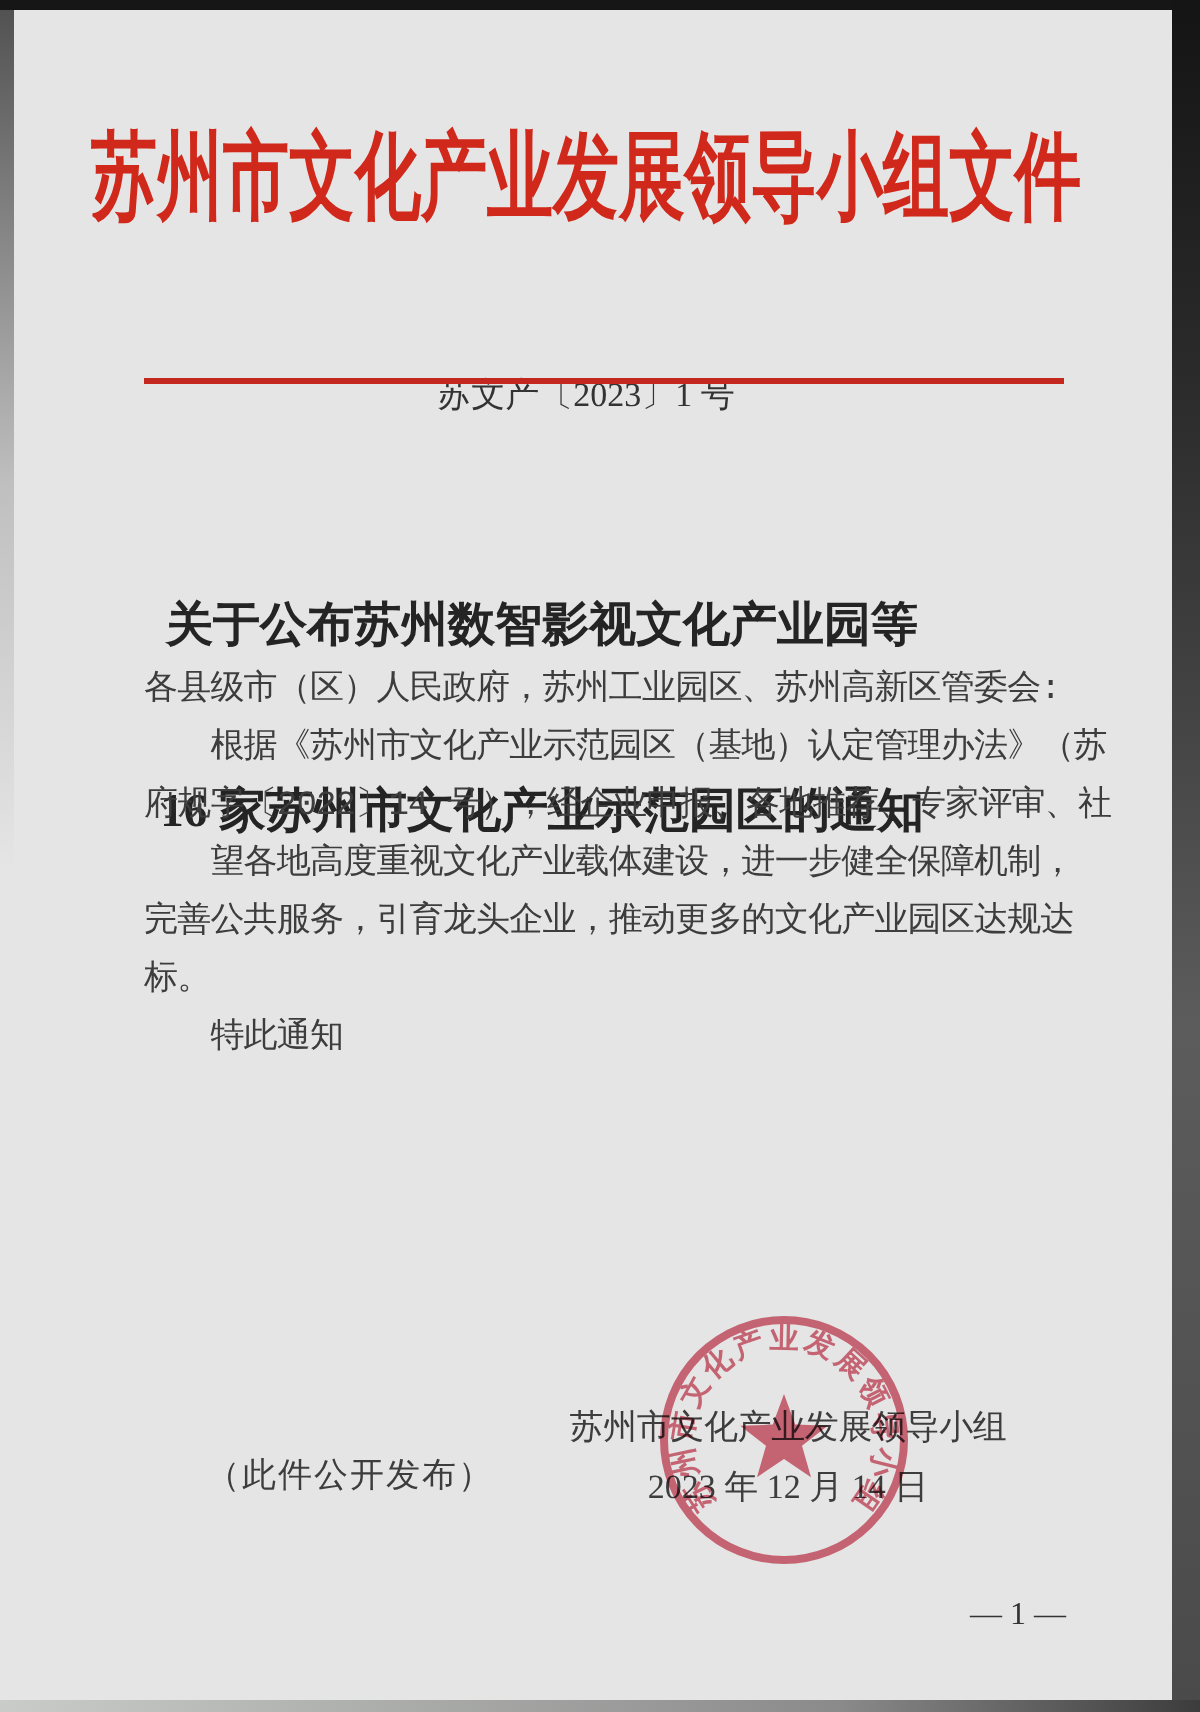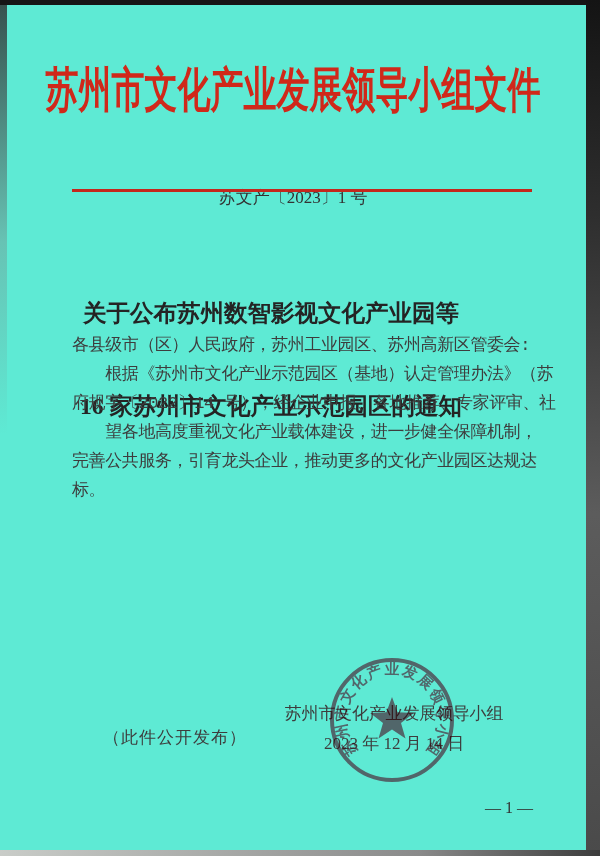--- a/index.html
+++ b/index.html
@@ -1,18 +1,18 @@
 <!DOCTYPE html>
 <html style="--header-red: #d0281a; --rule-red: #c4271d; --seal-red: #d34f63; --text: #3a3a3a;"><head>
 <meta charset="utf-8">
 <style>
   html,body { margin:0; padding:0; background:#444; }
   .canvas {
     position:relative; width:600px; height:856px; overflow:hidden;
-    background:#5eead4;
+    background:#e5e5e5;
     font-family:"Liberation Serif","DejaVu Serif",serif;
     color:var(--text,#3a3a3a);
   }
   
   .edge-top    { position:absolute; left:0; top:0; width:600px; height:5px; background:#161616; }
   .edge-right  { position:absolute; right:0; top:0; width:14px; height:856px;
                  background:linear-gradient(180deg,#141414 0%,#2e2e2e 25%,#5c5c5c 60%,#4a4a4a 100%); }
   .edge-left   { position:absolute; left:0; top:5px; width:7px; height:430px;
                  background:linear-gradient(180deg,rgba(45,45,45,.8),rgba(120,120,120,.35) 55%,rgba(200,200,200,0)); }
   .edge-bottom { position:absolute; left:0; bottom:0; width:600px; height:6px;
@@ -95,20 +95,21 @@
     <div>16 家苏州市文化产业示范园区的通知</div>
   </div>
 
   <div class="body-block">
     <div>各县级市（区）人民政府，苏州工业园区、苏州高新区管委会:</div>
     <div>　　根据《苏州市文化产业示范园区（基地）认定管理办法》（苏</div>
     <div>府规字〔2022〕14 号），经企业申报、各地推荐、专家评审、社</div>
     <div>　　望各地高度重视文化产业载体建设，进一步健全保障机制，</div>
     <div>完善公共服务，引育龙头企业，推动更多的文化产业园区达规达</div>
     <div>标。</div>
+    <div>　　特此通知</div>
   </div>
 
 
   <div class="signature">苏州市文化产业发展领导小组</div>
   <div class="issue-date">2023 年 12 月 14 日</div>
 
   <svg class="seal" viewBox="0 0 130 130" aria-hidden="true">
     <circle cx="65" cy="65" r="60" fill="none" stroke="#d34f63" stroke-width="4"></circle>
     <path d="M65,42 L70.6,57.3 L86.9,57.9 L74,67.9 L78.5,83.6 L65,74.5 L51.5,83.6 L56,67.9 L43.1,57.9 L59.4,57.3 Z" fill="#d34f63"></path>
     <defs>

